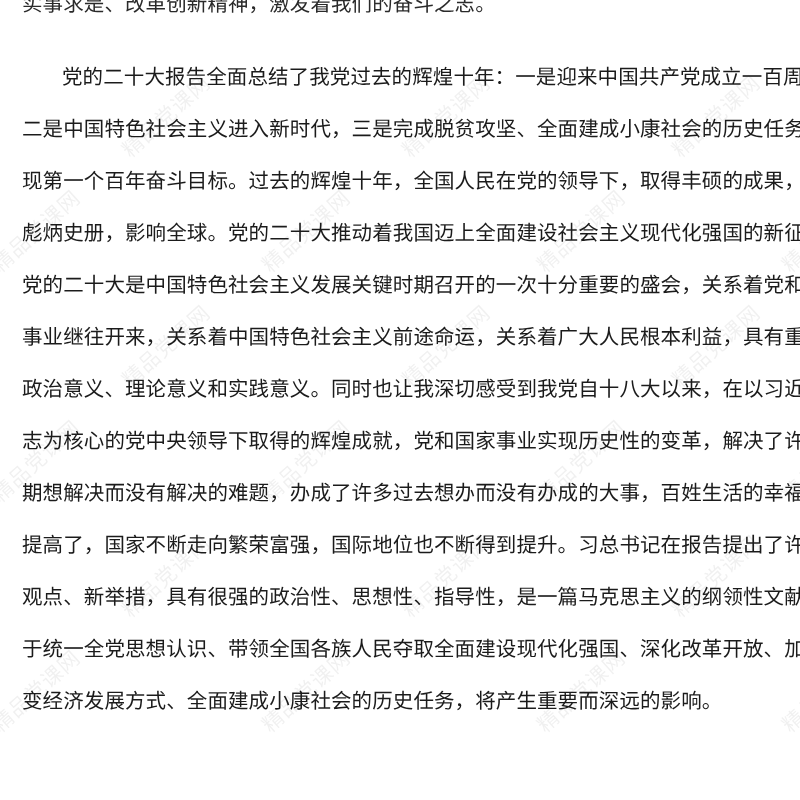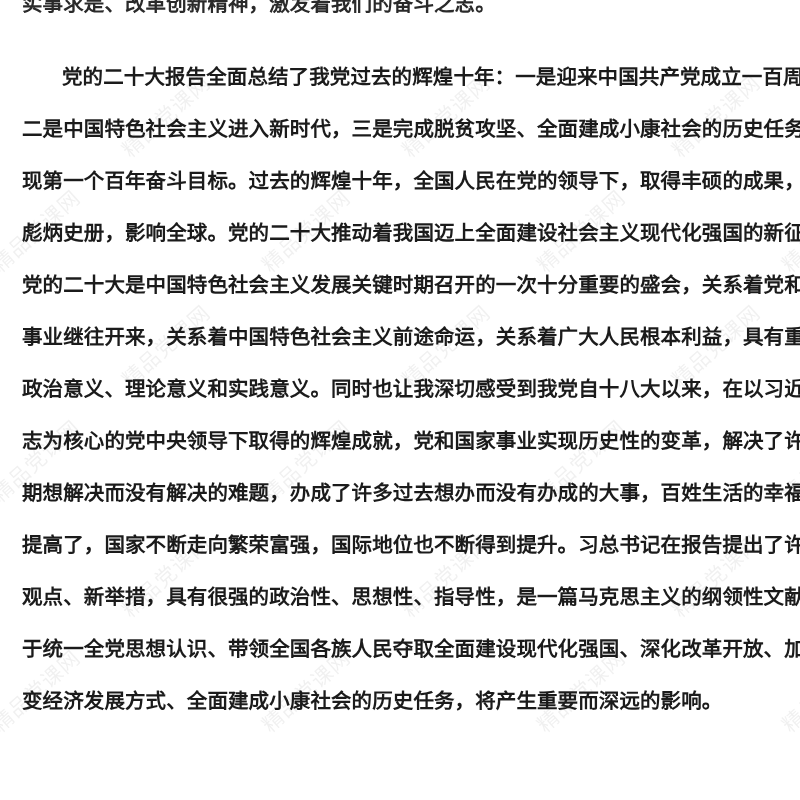--- a/index.html
+++ b/index.html
@@ -38,21 +38,20 @@
     transform: rotate(-42deg);
     transform-origin: center center;
     user-select: none;
   }
 
   
   .text-layer {
     position: absolute;
     inset: 0;
     z-index: 2;
-    font-weight: bold;
   }
 
   .doc-line {
     position: absolute;
     left: 22px;
     width: 764px;
     font-size: 20.5px;
     line-height: 28px;
     color: #1b1b1b;
     white-space: nowrap;

